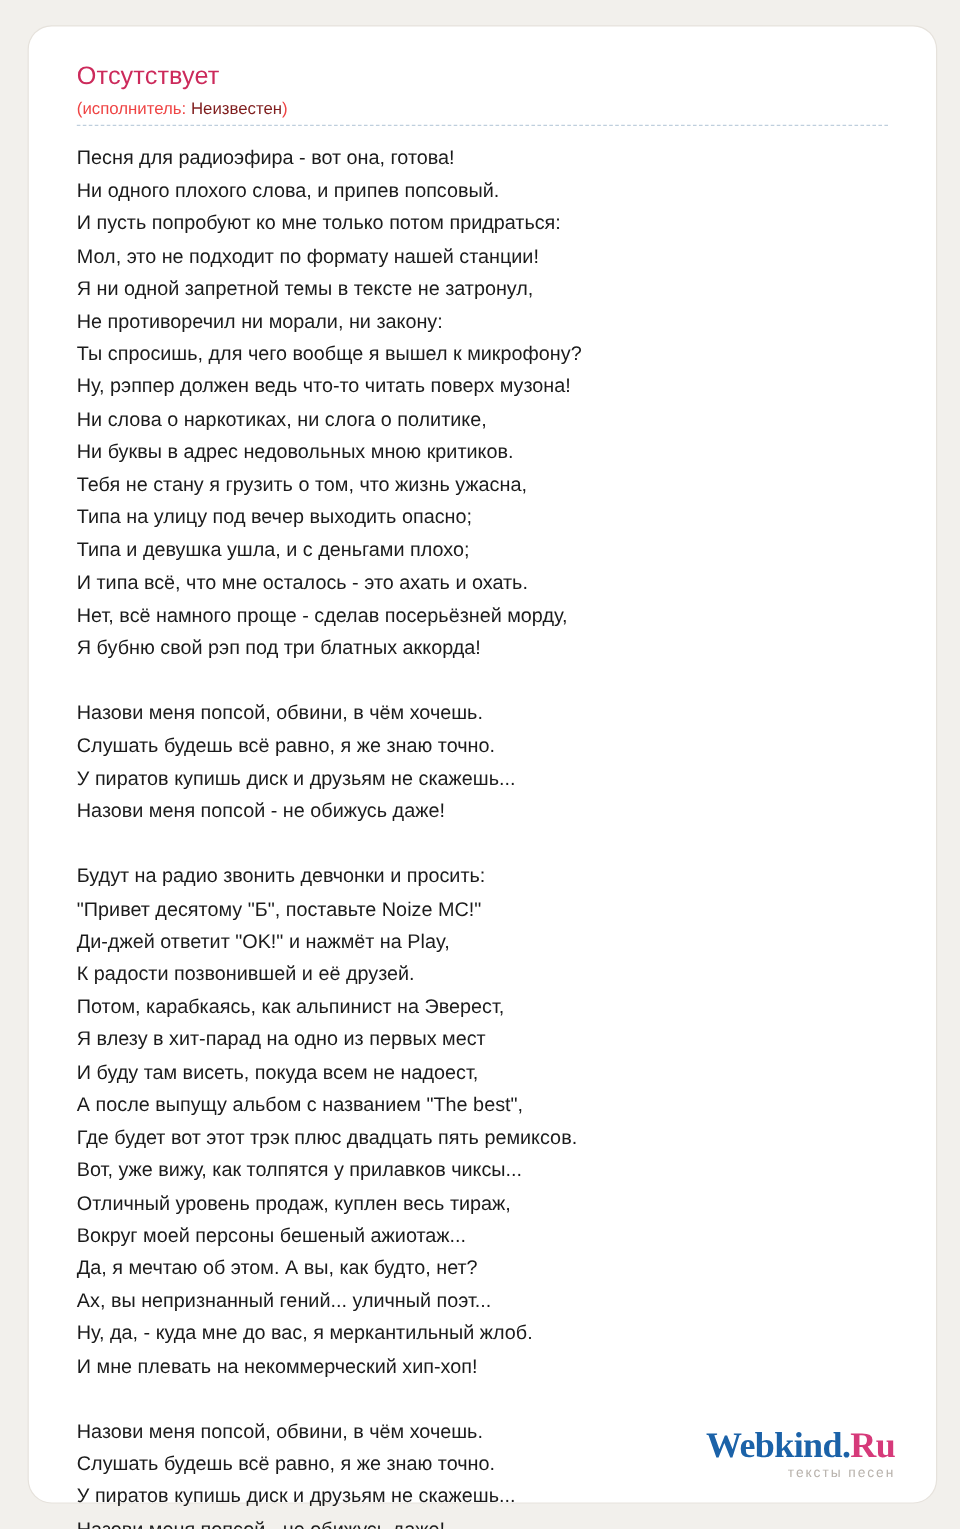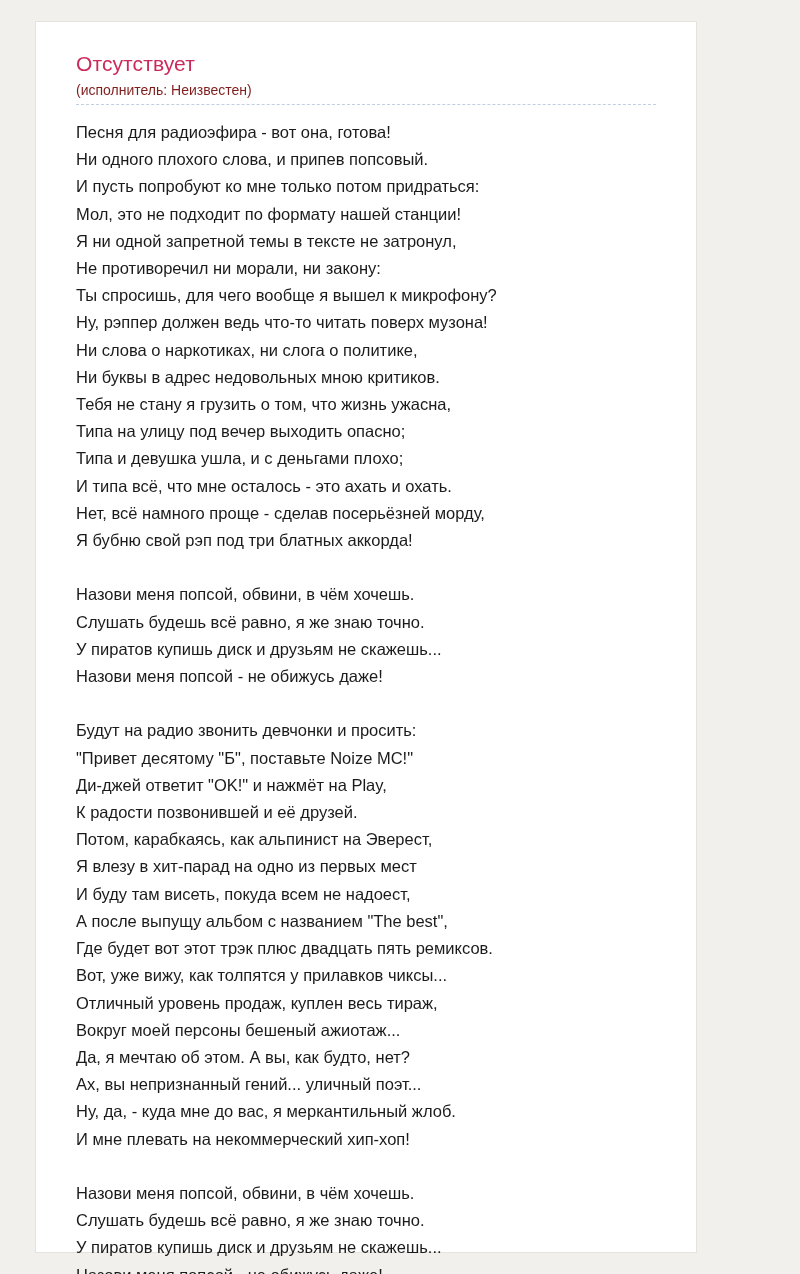--- a/index.html
+++ b/index.html
@@ -8,42 +8,43 @@
   }
   body {
     width: 800px;
     height: 1274px;
     background: #f2f0ec;
     font-family: "Liberation Sans", sans-serif;
     overflow: hidden;
   }
   .page {
     position: absolute;
-    left: 36px;
+    left: 24px;
     top: 22px;
-    width: 660px;
+    width: 756px;
     height: 1230px;
     background: #ffffff;
     box-sizing: border-box;
     padding: 22px 26px 0 26px;
     box-shadow: 0 0 0 1px #e6e2dc;
+    border-radius: 19px;
   }
   .song-title {
     font-size: 21px;
     color: #cc2a5b;
     font-weight: normal;
     margin: 8px 0 6px 14px;
     letter-spacing: 0.1px;
   }
   .artist-line {
     font-size: 14px;
     color: #444;
     margin: 0 0 6px 14px;
   }
-  .artist-line .label { color: #7f1d1d; }
+  .artist-line .label { color: #ef4444; }
   .artist-link {
     color: #7f1d1d;
     text-decoration: none;
   }
   .divider {
     border: 0;
     border-top: 1px dashed #bfcfdd;
     margin: 6px 14px 14px 14px;
   }
   .lyrics {
@@ -128,14 +129,18 @@
 Да, я мечтаю об этом. А вы, как будто, нет?
 Ах, вы непризнанный гений... уличный поэт...
 Ну, да, - куда мне до вас, я меркантильный жлоб.
 И мне плевать на некоммерческий хип-хоп!
 
 Назови меня попсой, обвини, в чём хочешь.
 Слушать будешь всё равно, я же знаю точно.
 У пиратов купишь диск и друзьям не скажешь...
 Назови меня попсой - не обижусь даже!</pre>
 
+  <div class="watermark">
+    <div class="wm-main"><span class="wm-web">Web</span><span class="wm-kind">kind</span><span class="wm-dot">.</span><span class="wm-ru">Ru</span></div>
+    <div class="wm-sub">тексты песен</div>
+  </div>
 
 </div>
 
 </body></html>

